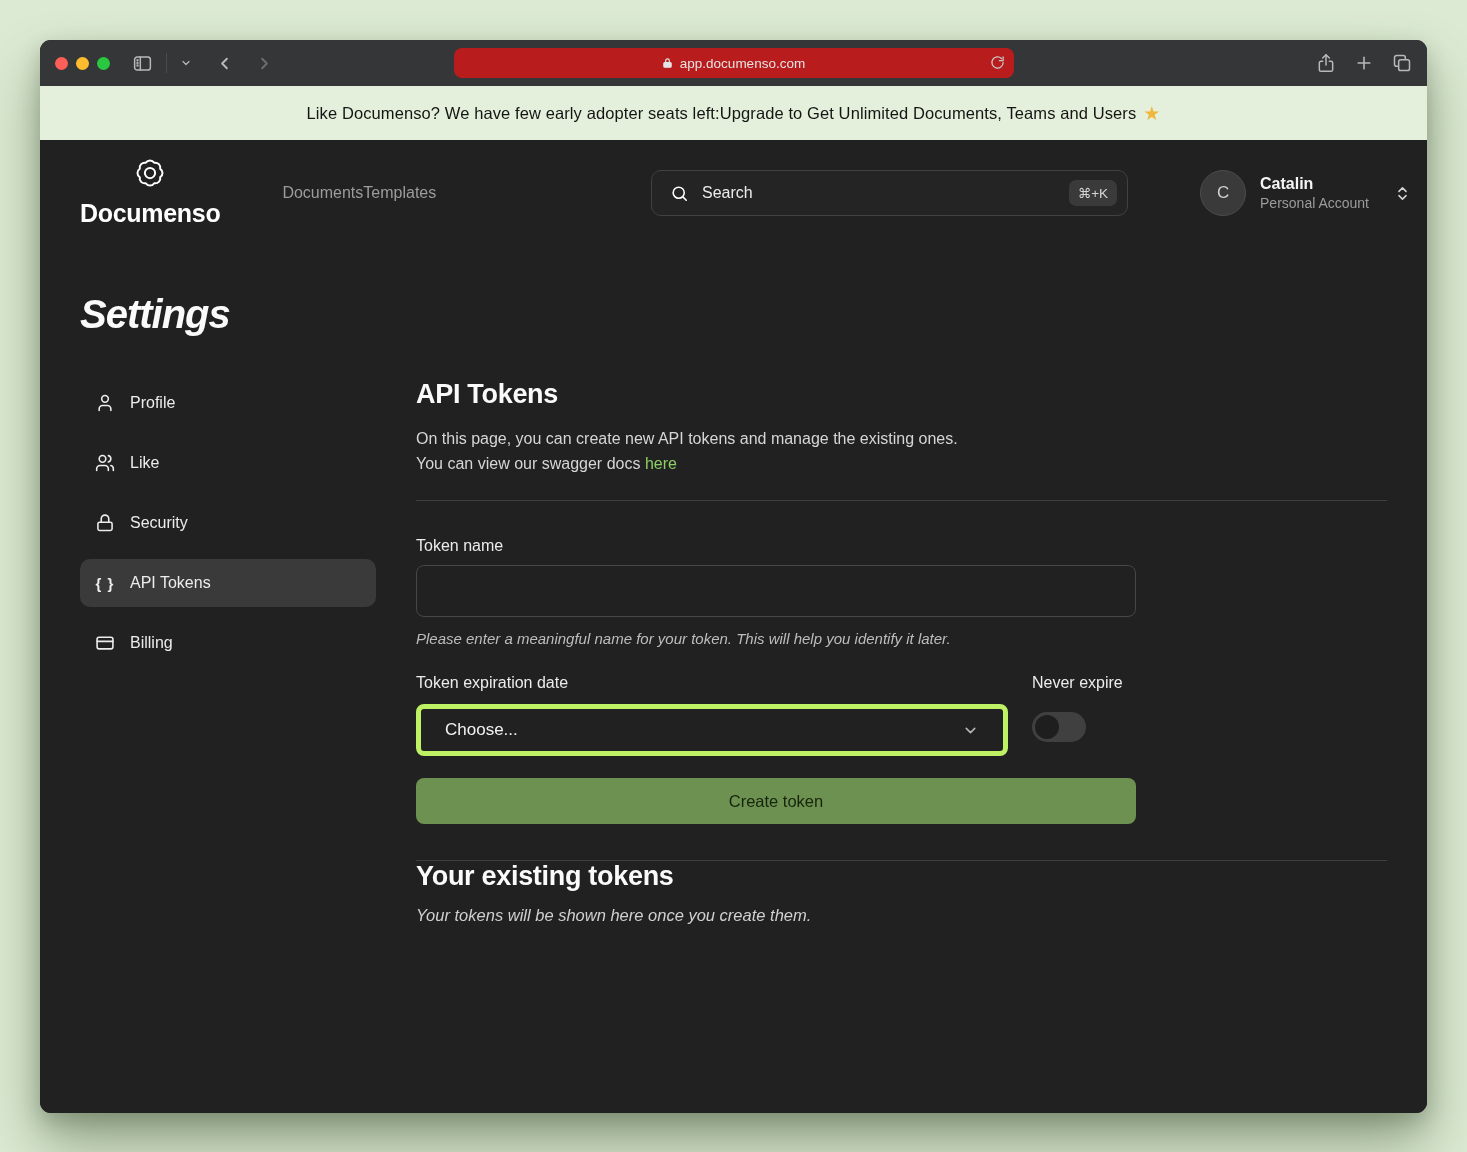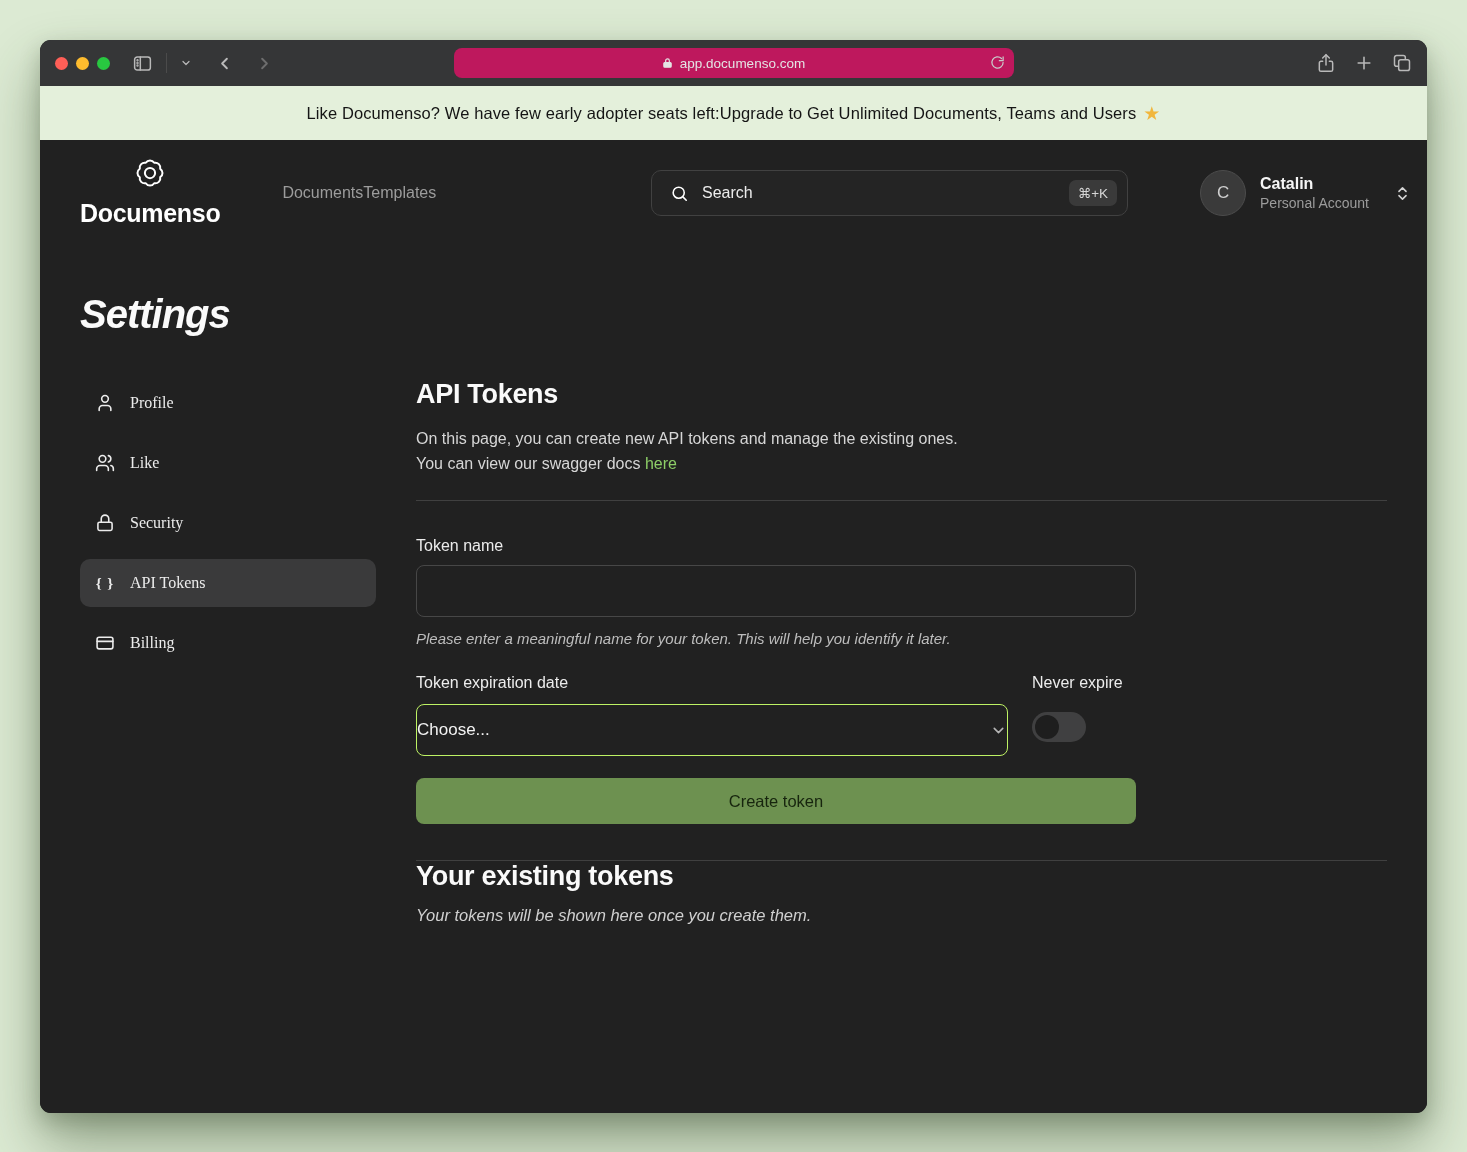--- a/index.html
+++ b/index.html
@@ -23,21 +23,21 @@
   }
   .lights { display:flex; gap:8px; margin-right:22px; }
   .light { width:13px; height:13px; border-radius:50%; cursor:default; }
   .tb-left { display:flex; align-items:center; gap:13px; color:#b9b9b9; }
   .tb-sep { width:1px; height:20px; background:#4b4b4b; }
   .tbicon { display:flex; align-items:center; justify-content:center; cursor:pointer; }
   .tbicon svg { display:block; }
   .dim { color:#6d6d6d; }
   .urlbar {
     position:absolute; left:50%; top:8px; transform:translateX(-50%);
-    width:560px; height:30px; background:#be185d; border-radius:8px;
+    width:560px; height:30px; background:#b91c1c; border-radius:8px;
     display:flex; align-items:center; justify-content:center; gap:7px;
     color:#e4e4e4; font-size:13.5px; cursor:text;
   }
   .urlbar .refresh { position:absolute; right:9px; top:7px; color:#c9c9c9; }
   .tb-right { margin-left:auto; display:flex; align-items:center; gap:18px; color:#b9b9b9; }
   
   .banner {
     flex:0 0 54px; background:#e4f0db; color:#151515;
     display:flex; align-items:center; justify-content:center;
     font-size:16.5px; letter-spacing:.1px;
@@ -67,21 +67,21 @@
   .user-name { font-size:16px; font-weight:600; color:#f5f5f5; line-height:1.3; }
   .user-account { font-size:14px; color:#9c9c9c; line-height:1.3; }
   .user-chev { margin-left:11px; color:#d2d2d2; display:flex; }
   
   main { padding:0 40px; }
   .page-title { margin:46px 0 0; font-size:40px; font-weight:700; letter-spacing:-1px; color:#fafafa;font-style:italic; }
   .layout { display:flex; align-items:flex-start; margin-top:42px; }
   aside { flex:0 0 296px; display:flex; flex-direction:column; gap:12px; }
   .side-item {
     height:48px; display:flex; align-items:center; gap:15px; padding:0 15px;
-    border-radius:10px; font-size:16px; color:#ececec; cursor:pointer;font-family:Liberation Serif, serif;
+    border-radius:10px; font-size:16px; color:#ececec; cursor:pointer;
   }
   .side-item.active { background:#3a3a3b; }
   .side-item svg { flex:0 0 20px; }
   .braces { width:20px; text-align:center; font-size:15px; font-weight:700; letter-spacing:1px; color:#ececec; }
   .content { flex:1; margin-left:40px; }
   .content h2 { margin:0; font-size:27px; font-weight:700; color:#fafafa; letter-spacing:-.3px; }
   .desc { margin:16px 0 0; font-size:16px; line-height:25px; color:#d6d6d6; }
   .desc a { color:#8dce67; text-underline-offset:3px; cursor:pointer; }
   .divider { border:0; border-top:1px solid rgba(255,255,255,.14); margin:24px 0 0; }
   .form { width:720px; }
@@ -89,23 +89,23 @@
   .token-input {
     margin-top:10px; width:100%; height:52px; background:transparent;
     border:1px solid #474747; border-radius:8px; color:#ffffff; font-size:16px;
     padding:0 16px; outline:none; font-family:inherit;
   }
   .hint { margin:13px 0 0; font-style:italic; font-size:15px; color:#bdbdbd; }
   .row { display:flex; margin-top:27px; }
   .col-exp { width:592px; }
   .row .field-label { margin-top:0; }
   .selectbox {
-    margin-top:12px; height:52px; border:1px solid #bef264; border-radius:8px;
+    margin-top:12px; height:52px; border:5px solid #bef264; border-radius:8px;
     display:flex; align-items:center; justify-content:space-between;
-    padding:0 0; font-size:17px; color:#f2f2f2; cursor:pointer;
+    padding:0 24px; font-size:17px; color:#f2f2f2; cursor:pointer;
   }
   .selectbox .chev { color:#b5b5b5; display:flex; }
   .col-never { margin-left:24px; }
   .toggle {
     margin-top:20px; width:54px; height:30px; border-radius:15px;
     background:#404041; position:relative; cursor:pointer;
   }
   .toggle .knob { position:absolute; left:3px; top:3px; width:24px; height:24px; border-radius:50%; background:#1e1e1e; }
   .create-btn {
     margin-top:22px; width:100%; height:46px; border:0; border-radius:8px;

